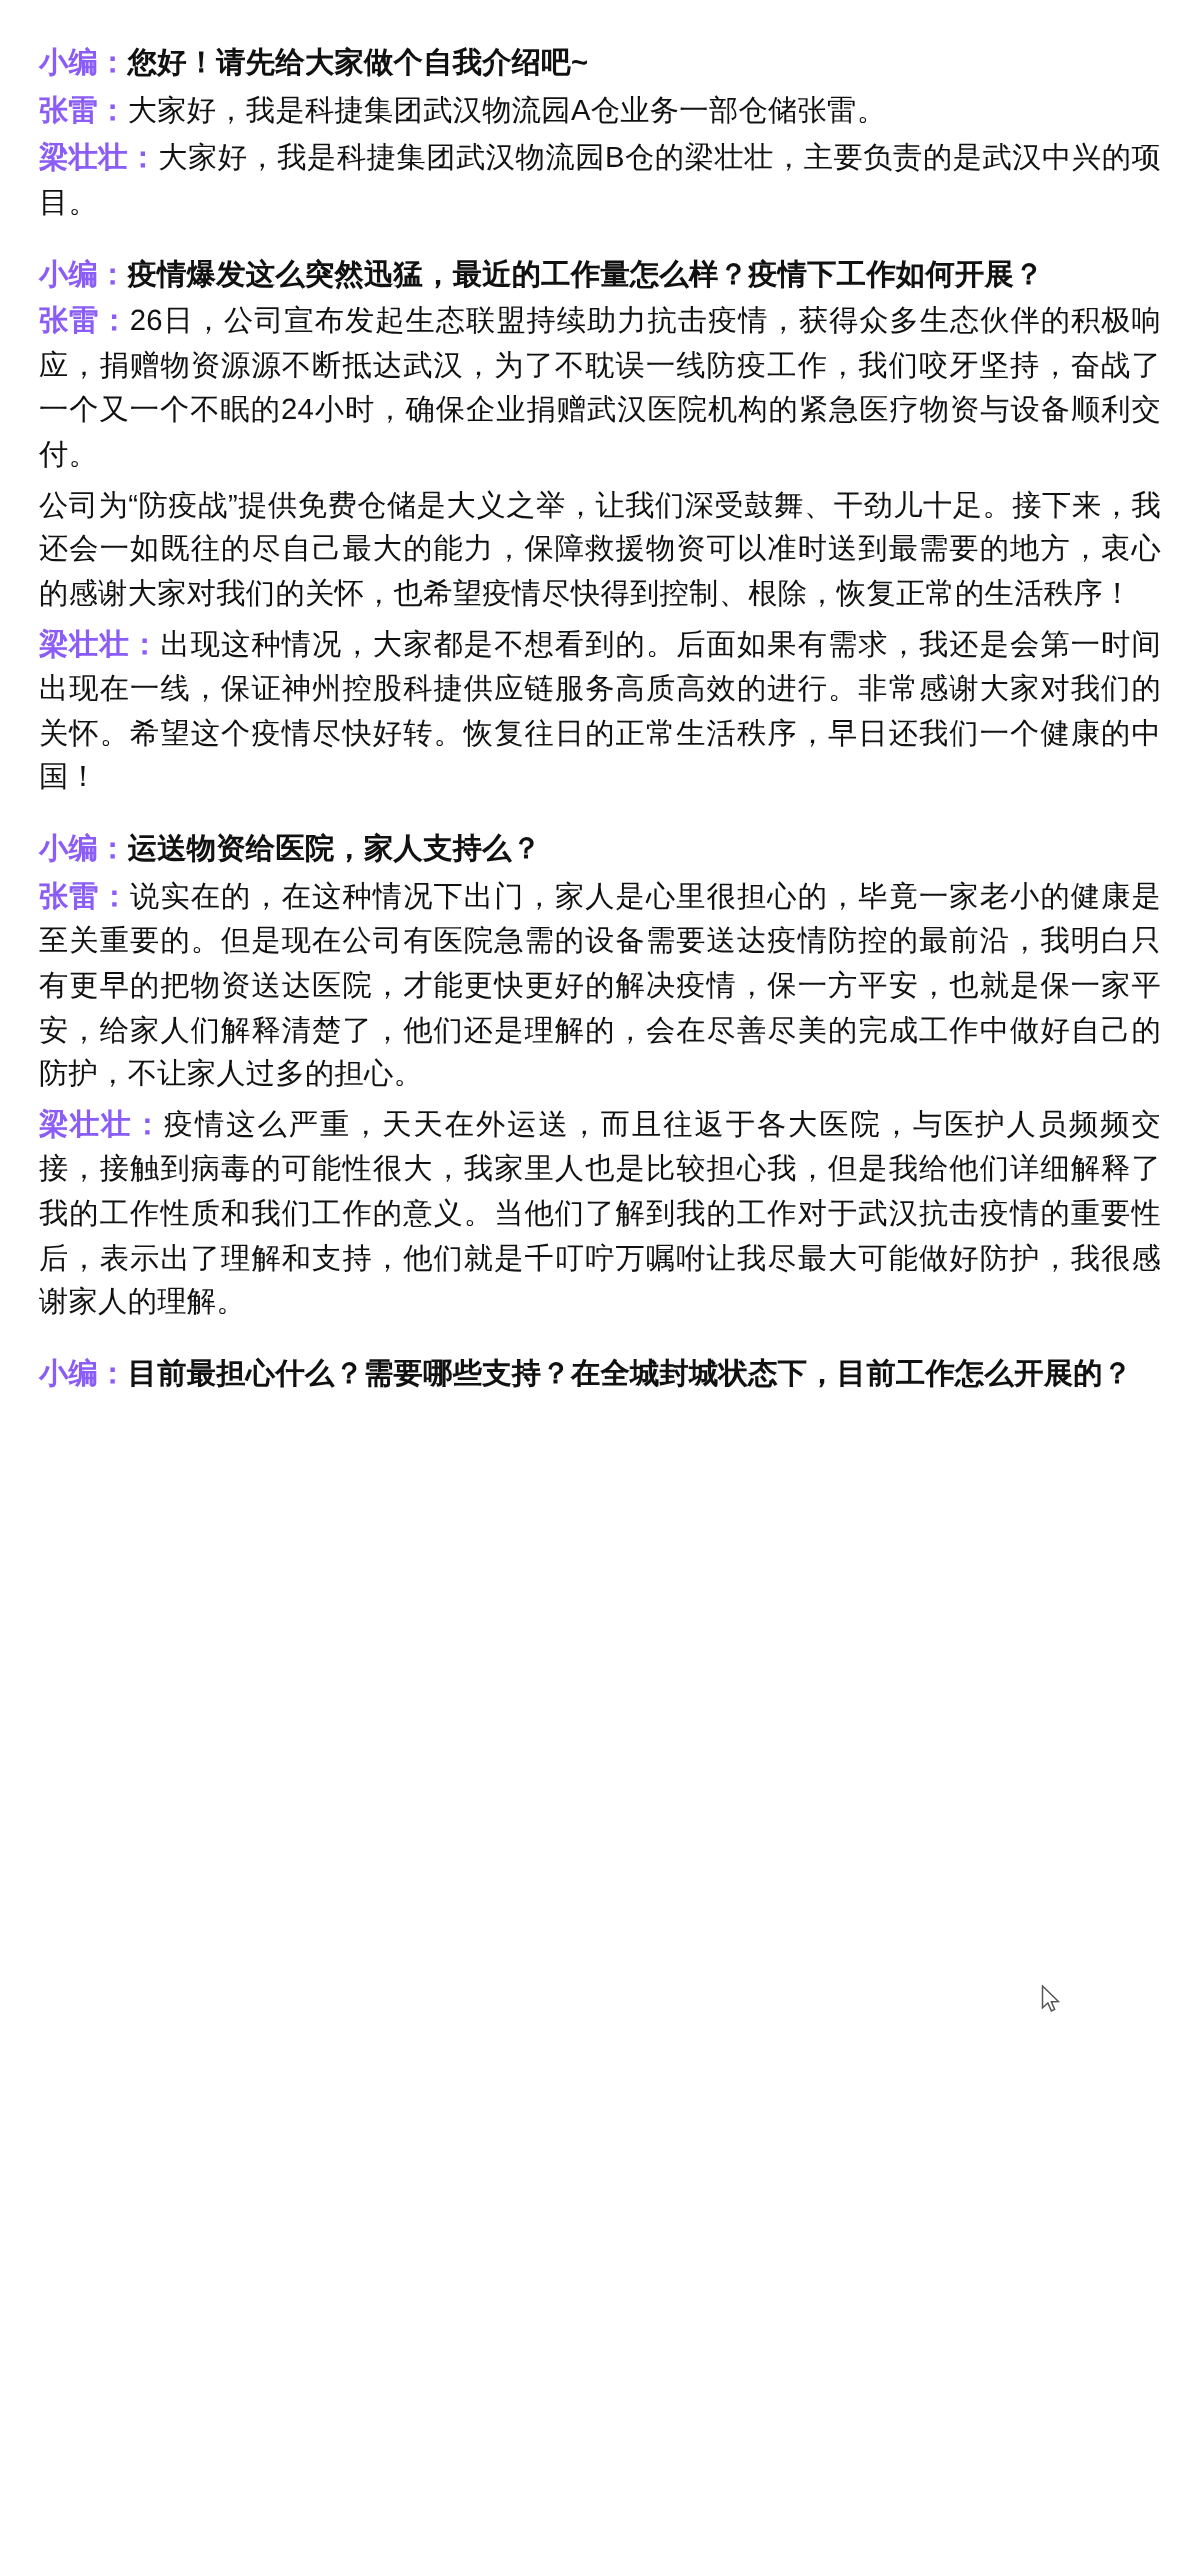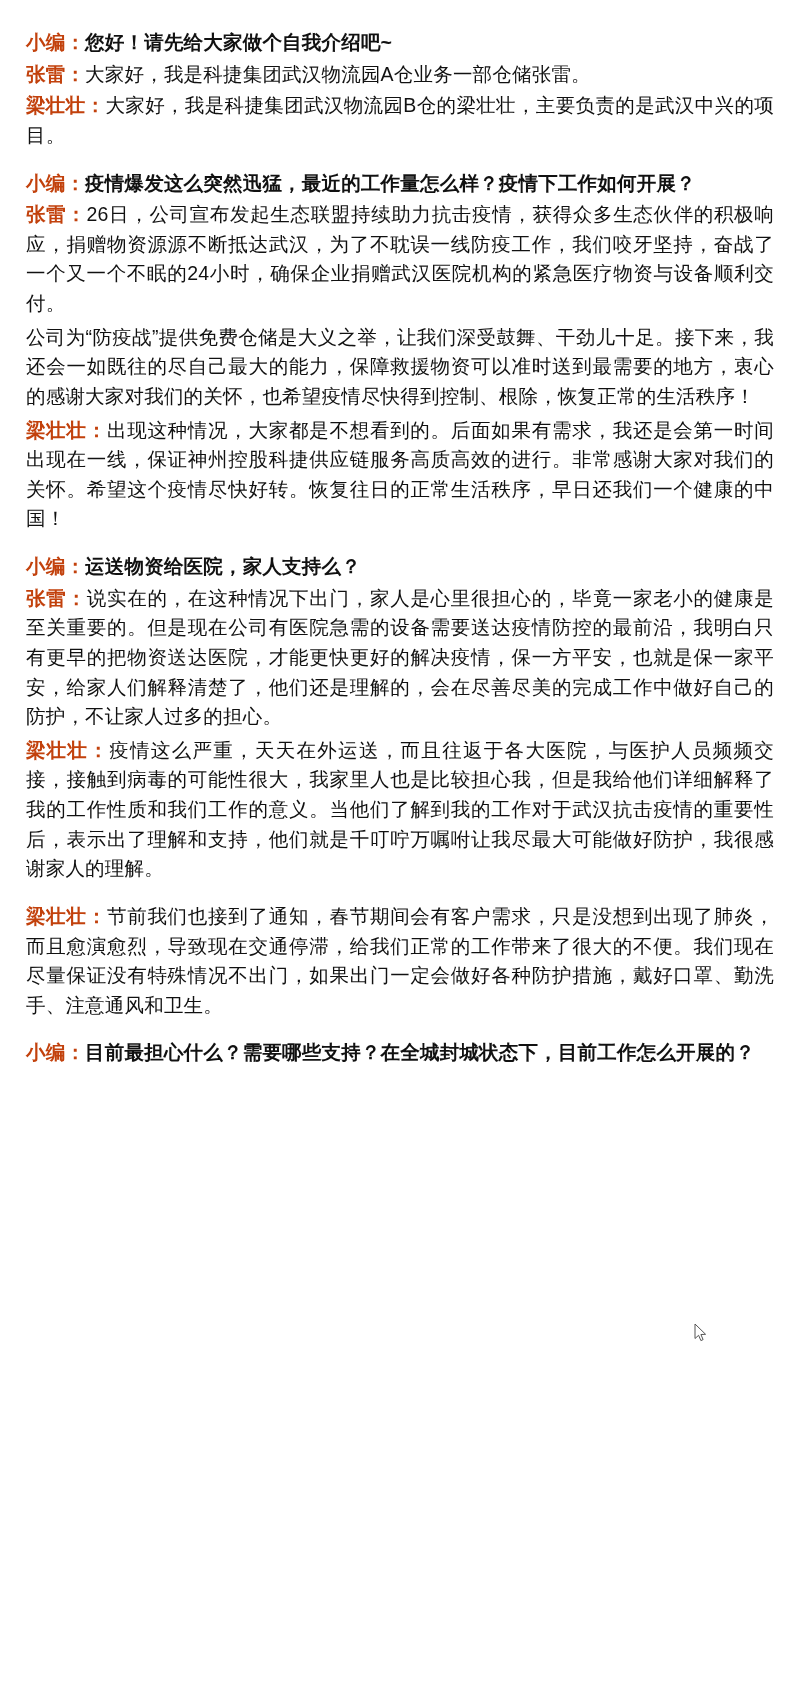--- a/index.html
+++ b/index.html
@@ -26,21 +26,21 @@
   .line {
     font-size: 19.5px;
     line-height: 1.52;
     text-align: justify;
     text-justify: inter-ideograph;
     margin: 0 0 2px 0;
     letter-spacing: 0.2px;
   }
   .speaker {
     font-weight: bold;
-    color: #c2410c;
+    color: #8b5cf6;
   }
   .q .speaker,
   .q .text {
     font-weight: bold;
   }
   .a .text {
     font-weight: normal;
   }
   .para-gap {
     margin-top: 4px;
@@ -100,23 +100,20 @@
     </p>
     <p class="line a">
       <span class="speaker">张雷：</span><span class="text">说实在的，在这种情况下出门，家人是心里很担心的，毕竟一家老小的健康是至关重要的。但是现在公司有医院急需的设备需要送达疫情防控的最前沿，我明白只有更早的把物资送达医院，才能更快更好的解决疫情，保一方平安，也就是保一家平安，给家人们解释清楚了，他们还是理解的，会在尽善尽美的完成工作中做好自己的防护，不让家人过多的担心。</span>
     </p>
     <p class="line a para-gap">
       <span class="speaker">梁壮壮：</span><span class="text">疫情这么严重，天天在外运送，而且往返于各大医院，与医护人员频频交接，接触到病毒的可能性很大，我家里人也是比较担心我，但是我给他们详细解释了我的工作性质和我们工作的意义。当他们了解到我的工作对于武汉抗击疫情的重要性后，表示出了理解和支持，他们就是千叮咛万嘱咐让我尽最大可能做好防护，我很感谢家人的理解。</span>
     </p>
   </div>
 
   <div class="qa-block">
-    <p class="line a para-gap">
-      <span class="speaker">梁壮壮：</span><span class="text">节前我们也接到了通知，春节期间会有客户需求，只是没想到出现了肺炎，而且愈演愈烈，导致现在交通停滞，给我们正常的工作带来了很大的不便。我们现在尽量保证没有特殊情况不出门，如果出门一定会做好各种防护措施，戴好口罩、勤洗手、注意通风和卫生。</span>
-    </p>
   </div>
 
   <div class="qa-block">
     <p class="line q">
       <span class="speaker">小编：</span><span class="text">目前最担心什么？需要哪些支持？在全城封城状态下，目前工作怎么开展的？</span>
     </p>
   </div>
 
   <div class="cursor" id="mouse-cursor" style="left: 694px; top: 1323px;">
     <svg width="14" height="20" viewBox="0 0 14 20">

